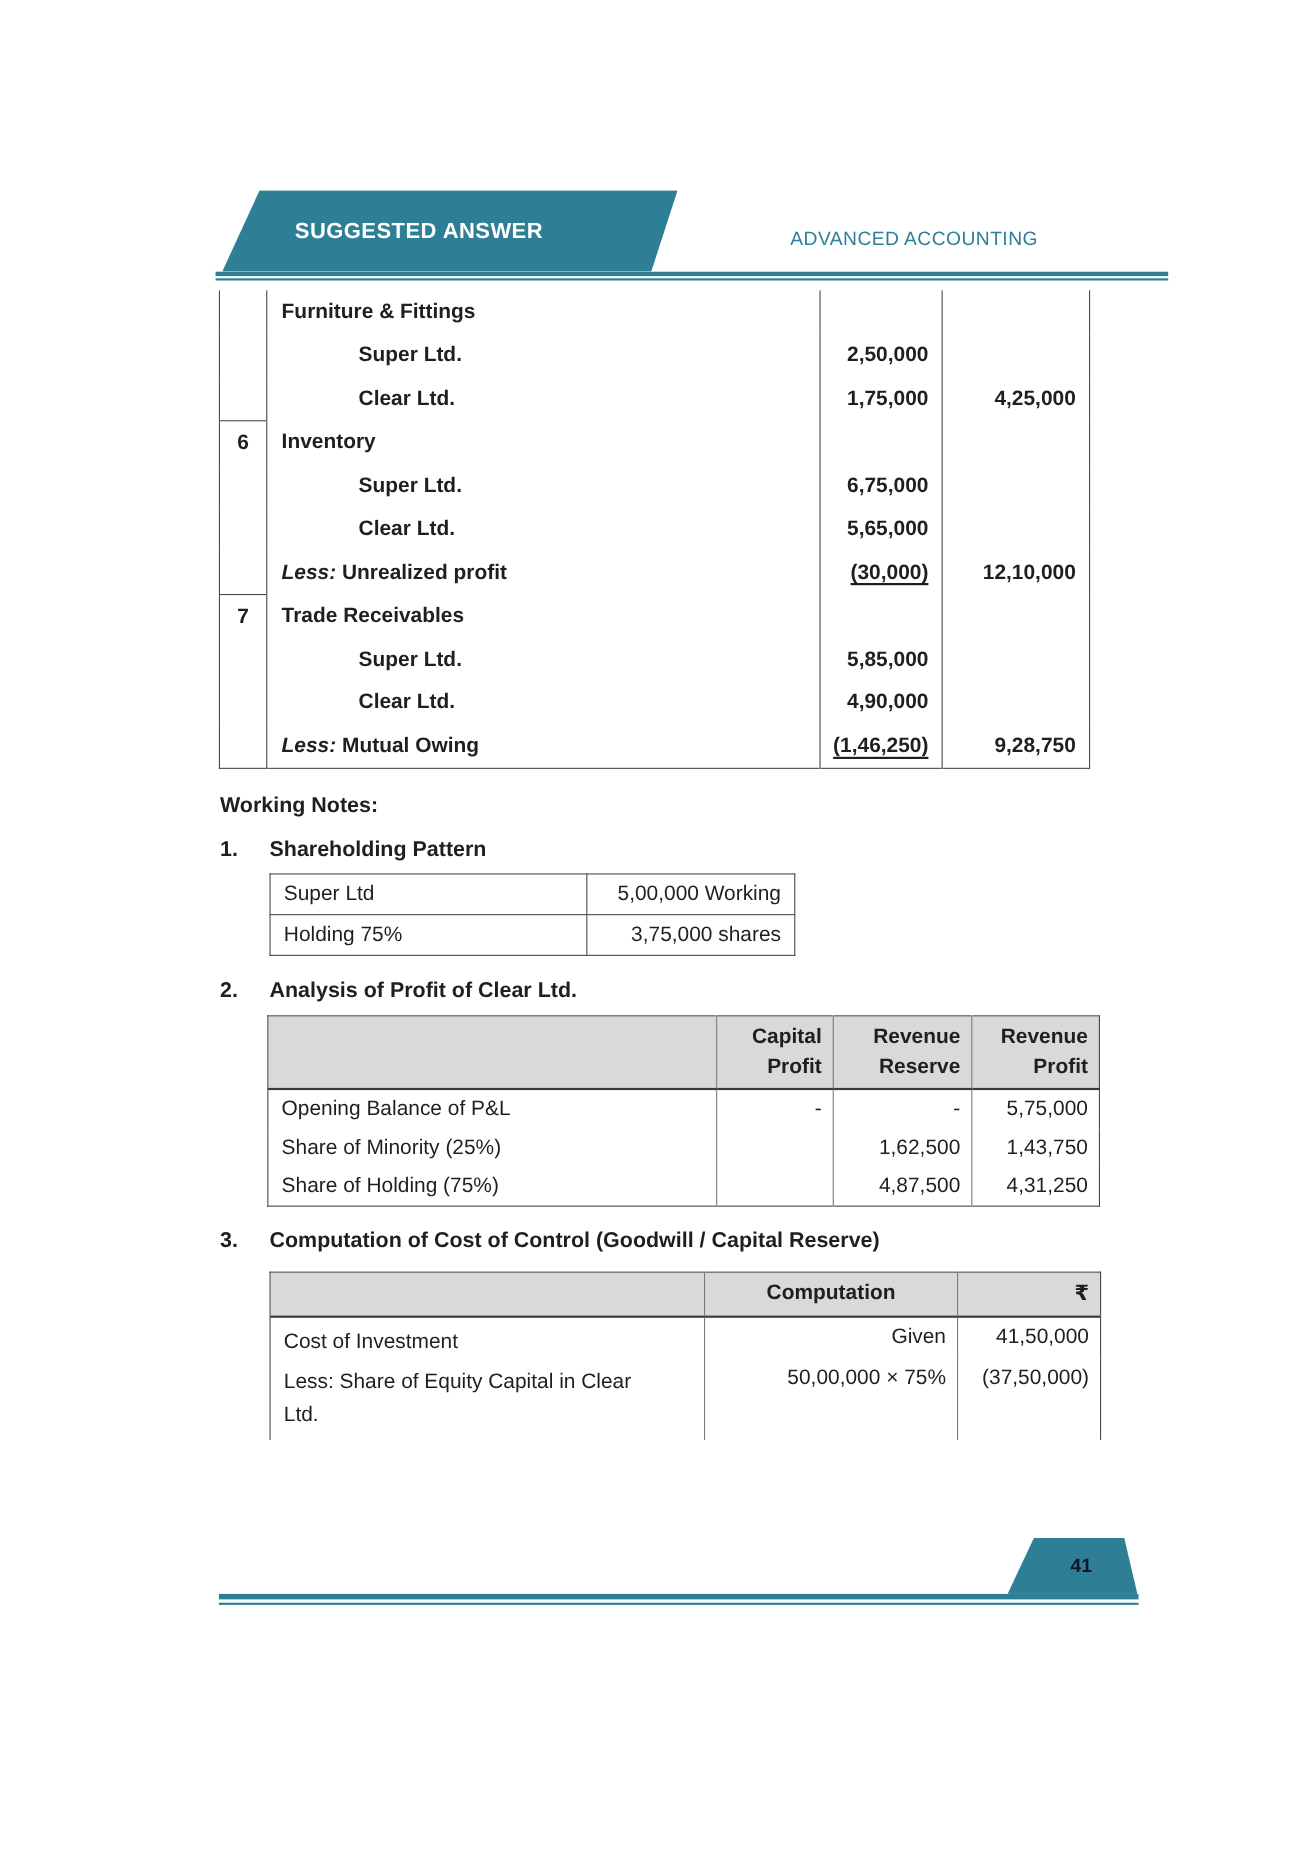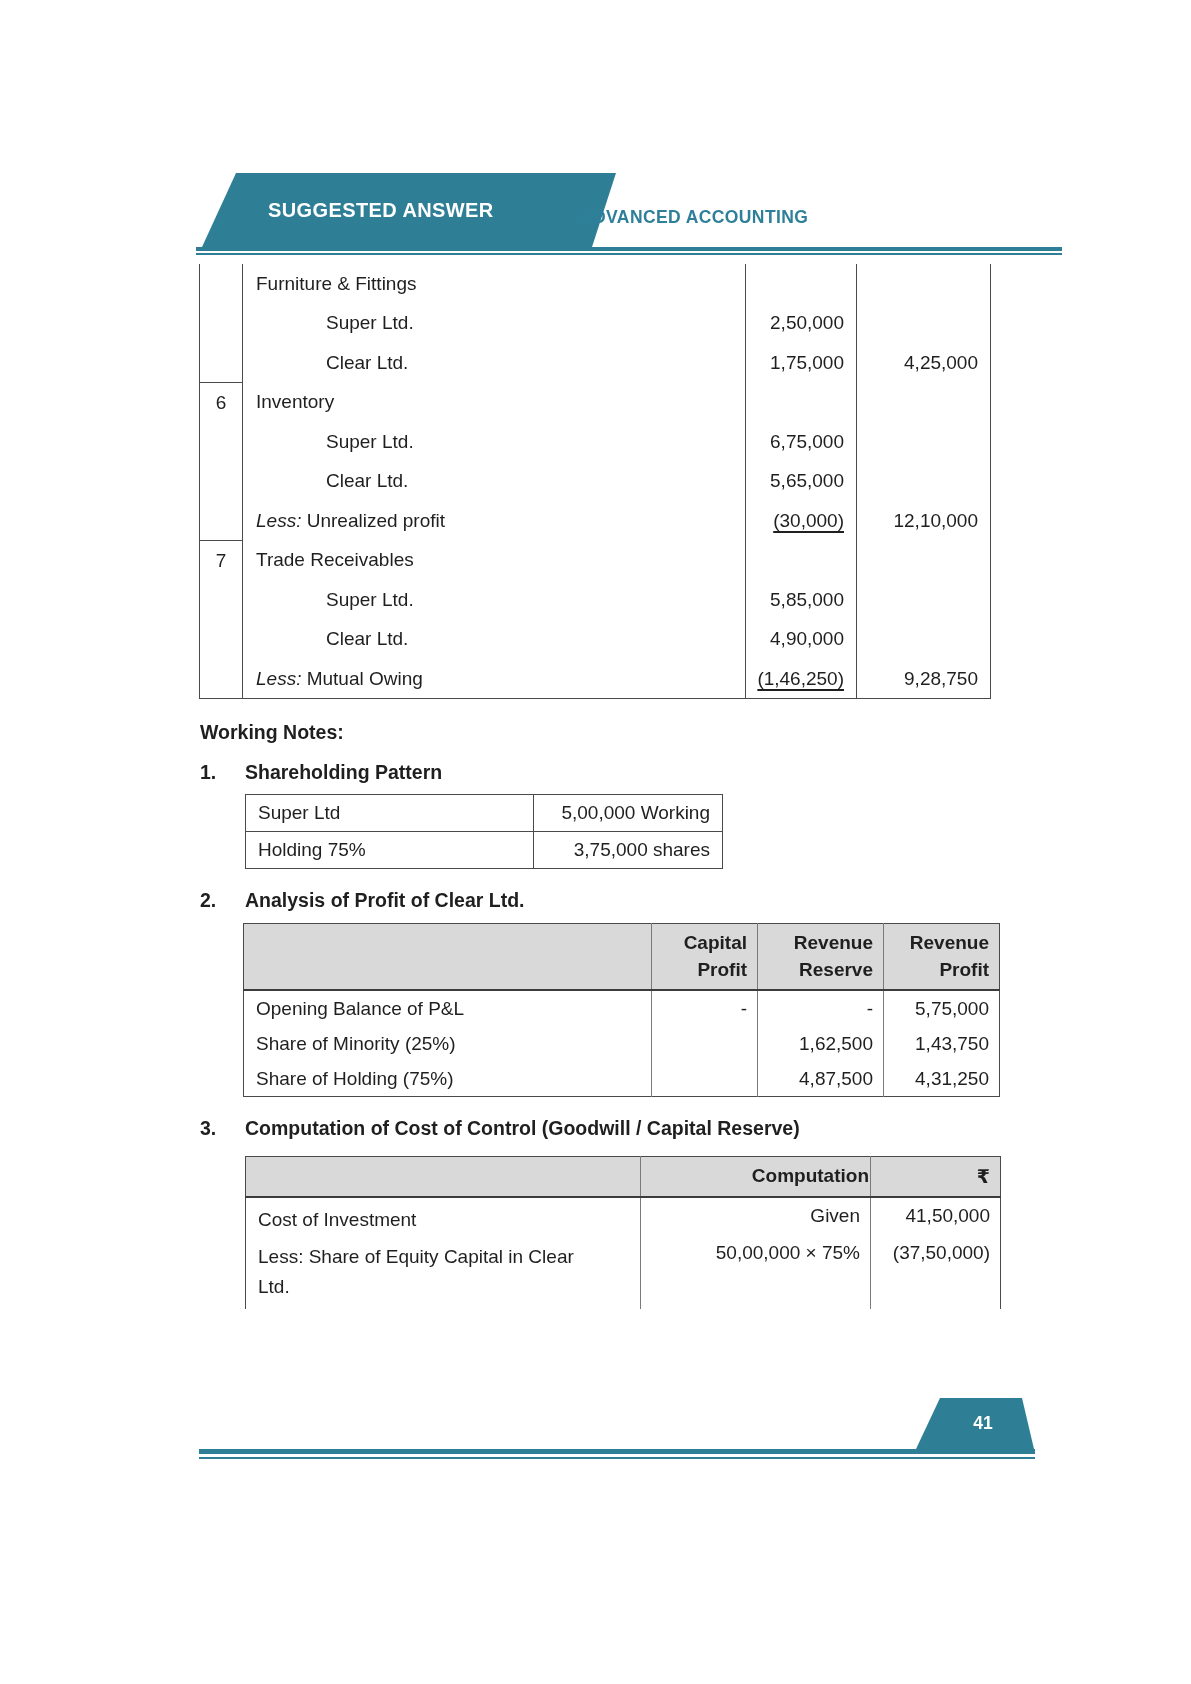--- a/index.html
+++ b/index.html
@@ -16,38 +16,38 @@
     font-family:"Liberation Sans","DejaVu Sans",sans-serif;color:var(--text);font-size:19px;
   }
   
   .banner{
     position:absolute;top:173px;left:202px;width:414px;height:74px;background:var(--accent);
     clip-path:polygon(34px 0,100% 0,calc(100% - 24px) 100%,0 100%);
     display:flex;align-items:center;padding-left:66px;box-sizing:border-box;
   }
   .banner span{color:#fff;font-weight:bold;font-size:20px;letter-spacing:.4px;}
   .subject{
-    position:absolute;top:207px;left:580px;width:462px;text-align:left;
-    color:var(--accent-text);font-weight:bold;font-size:17.5px;letter-spacing:.4px;
+    position:absolute;top:207px;left:600px;width:462px;text-align:center;
+    color:var(--accent-text);font-weight:normal;font-size:17.5px;letter-spacing:.4px;
   }
   .rule{position:absolute;left:196px;width:866px;background:var(--accent);}
   .rule-top-thick{top:247px;height:4px;}
   .rule-top-thin{top:253px;height:2px;}
   
   .content{position:absolute;top:264px;left:0;width:100%;}
   .t{border-collapse:collapse;table-layout:fixed;font-size:19px;color:var(--text);}
   
   .balance{
     margin-left:199px;width:791px;
     border-left:1.6px solid var(--border-dark);
     border-right:1.6px solid var(--border-dark);
     border-bottom:1.6px solid var(--border-dark);
   }
   .balance tr{height:39.5px;}
-  .balance td{vertical-align:middle;overflow:hidden;white-space:nowrap;}
+  .balance td{vertical-align:middle;overflow:hidden;white-space:nowrap;font-weight:bold;}
   .balance .sno{border-right:1.6px solid var(--border-dark);text-align:center;}
   .balance .sno.group{border-top:1.6px solid var(--border-dark);}
   .balance .desc{padding-left:13px;border-right:1.6px solid var(--border-dark);}
   .balance .desc.ind{padding-left:83px;}
   .balance .amt{text-align:right;padding-right:12px;border-right:1.6px solid var(--border-dark);}
   .balance .amt.last{border-right:none;}
   .less{font-style:italic;}
   .und{text-decoration:underline;text-underline-offset:4px;text-decoration-thickness:1.5px;}
   
   .wn-heading{margin:20px 0 0 200px;font-weight:bold;font-size:19.5px;line-height:26px;}
@@ -82,34 +82,34 @@
     margin:15px 0 0 245px;width:755px;
     border-left:1.6px solid var(--border-dark);
     border-right:1.6px solid var(--border-dark);
     border-top:1.6px solid var(--border-dark);
   }
   .comp th{
     background:var(--table-header-bg);font-weight:bold;height:40px;box-sizing:border-box;
     border-bottom:2.2px solid #3c3c3c;vertical-align:middle;
   }
   .comp th:not(:first-child),.comp td:not(:first-child){border-left:1.4px solid var(--border-mid);}
-  .comp .h-center{text-align:right;}
+  .comp .h-center{text-align:center;}
   .comp .h-right{text-align:right;padding-right:10px;}
   .comp td{vertical-align:top;padding-top:7px;box-sizing:border-box;}
   .comp tr.r1 td{height:38px;}
   .comp tr.r2 td{height:74px;}
   .comp .lab{padding-left:12px;line-height:1.55;}
   .comp .lab .label-inner{display:inline-block;max-width:320px;}
   .comp .num{text-align:right;padding-right:10px;}
   
   .badge{
     position:absolute;top:1398px;left:916px;width:118px;height:51px;background:var(--accent);
     clip-path:polygon(24px 0,calc(100% - 12px) 0,100% 100%,0 100%);
     display:flex;align-items:center;justify-content:center;padding-left:16px;box-sizing:border-box;
-    color:#ffffff;font-weight:bold;font-size:17.5px;
+    color:#0f172a;font-weight:bold;font-size:17.5px;
   }
   .rule-bottom-thick{top:1449px;left:199px;width:836px;height:5px;}
   .rule-bottom-thin{top:1457px;left:199px;width:836px;height:2px;}
 </style>
 </head>
 <body>
 
 <div class="page">
 
   <div class="banner">

